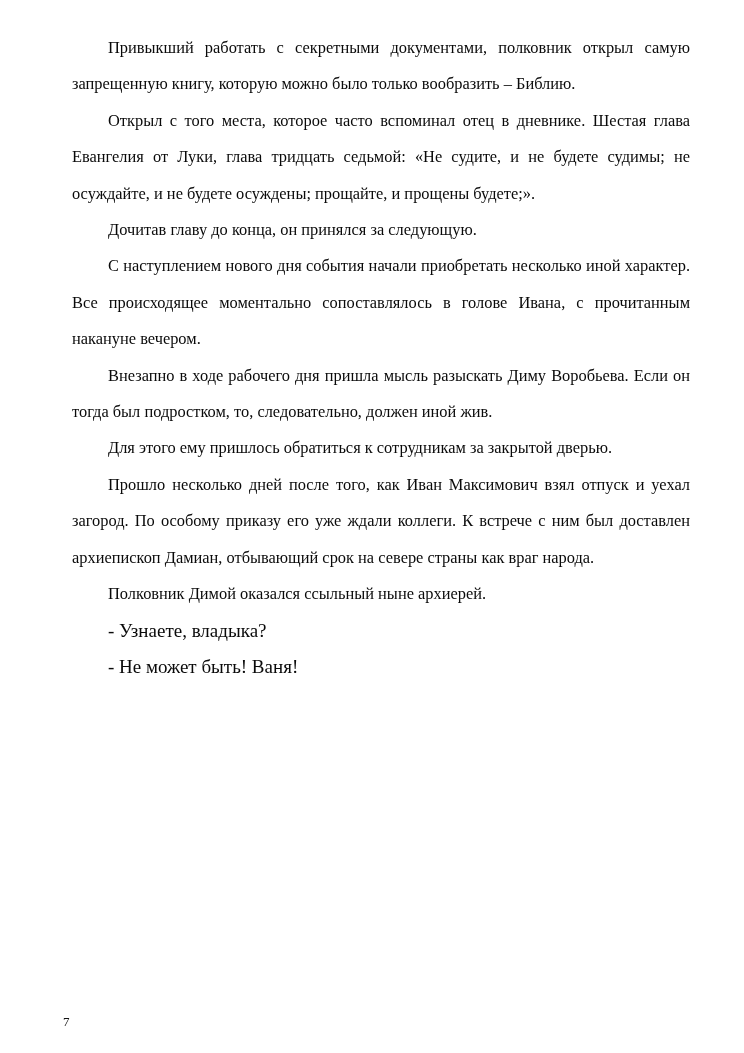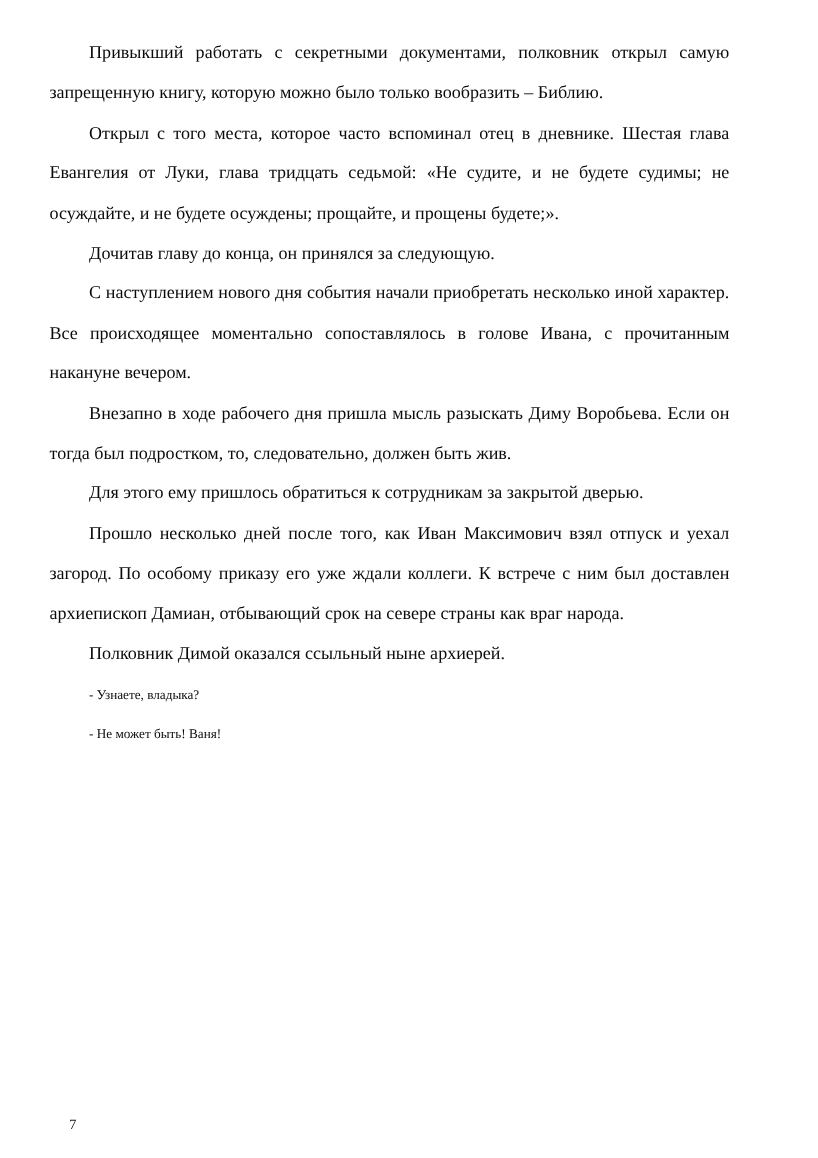--- a/index.html
+++ b/index.html
@@ -15,42 +15,42 @@
     height: 1053px;
     background: #ffffff;
     overflow: hidden;
     box-sizing: border-box;
     font-family: "Liberation Serif", "DejaVu Serif", serif;
     color: #0a0a0a;
   }
 
   .text-column {
     position: absolute;
-    left: 45px;
+    left: 72px;
     top: 30px;
     width: 618px;
   }
 
   p.para {
     margin: 0;
     padding: 0;
     font-size: 16.4px;
     line-height: 36.4px;
     text-align: justify;
     text-indent: 36px;
     color: #0a0a0a;
     -webkit-font-smoothing: antialiased;
     hyphens: none;
   }
 
   
   p.dialogue {
     margin: 0;
     padding: 0;
-    font-size: 12px;
+    font-size: 19px;
     line-height: 36.4px;
     text-align: left;
     text-indent: 36px;
     color: #0a0a0a;
   }
 
   .page-number {
     position: absolute;
     left: 63px;
     top: 1014px;
@@ -68,21 +68,21 @@
   <div class="text-column">
 
     <p class="para">Привыкший работать с секретными документами, полковник открыл самую запрещенную книгу, которую можно было только вообразить – Библию.</p>
 
     <p class="para">Открыл с того места, которое часто вспоминал отец в дневнике. Шестая глава Евангелия от Луки, глава тридцать седьмой: «Не судите, и не будете судимы; не осуждайте, и не будете осуждены; прощайте, и прощены будете;».</p>
 
     <p class="para">Дочитав главу до конца, он принялся за следующую.</p>
 
     <p class="para">С наступлением нового дня события начали приобретать несколько иной характер. Все происходящее моментально сопоставлялось в голове Ивана, с прочитанным накануне вечером.</p>
 
-    <p class="para">Внезапно в ходе рабочего дня пришла мысль разыскать Диму Воробьева. Если он тогда был подростком, то, следовательно, должен быть жив.</p>
+    <p class="para">Внезапно в ходе рабочего дня пришла мысль разыскать Диму Воробьева. Если он тогда был подростком, то, следовательно, должен иной жив.</p>
 
     <p class="para">Для этого ему пришлось обратиться к сотрудникам за закрытой дверью.</p>
 
     <p class="para">Прошло несколько дней после того, как Иван Максимович взял отпуск и уехал загород. По особому приказу его уже ждали коллеги. К встрече с ним был доставлен архиепископ Дамиан, отбывающий срок на севере страны как враг народа.</p>
 
 
     <p class="para">Полковник Димой оказался ссыльный ныне архиерей.</p>
 
 
 

